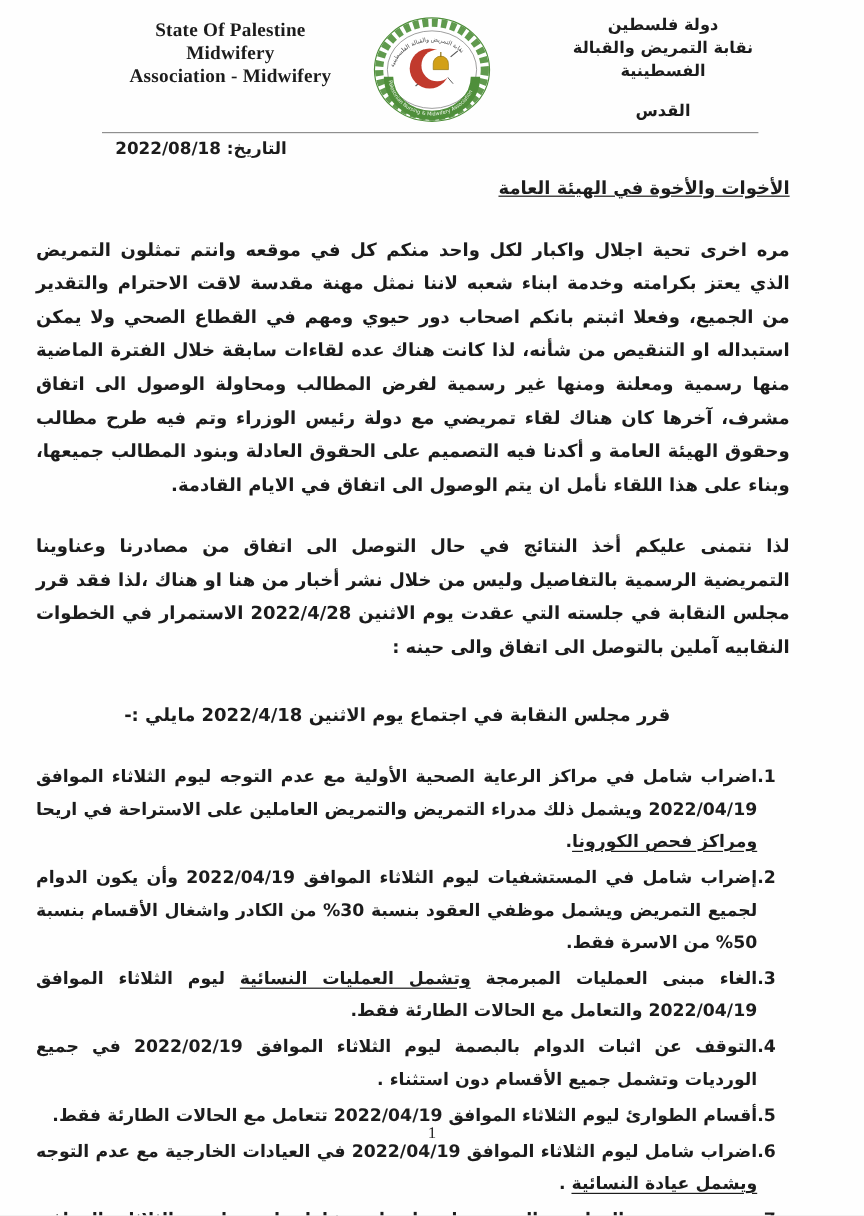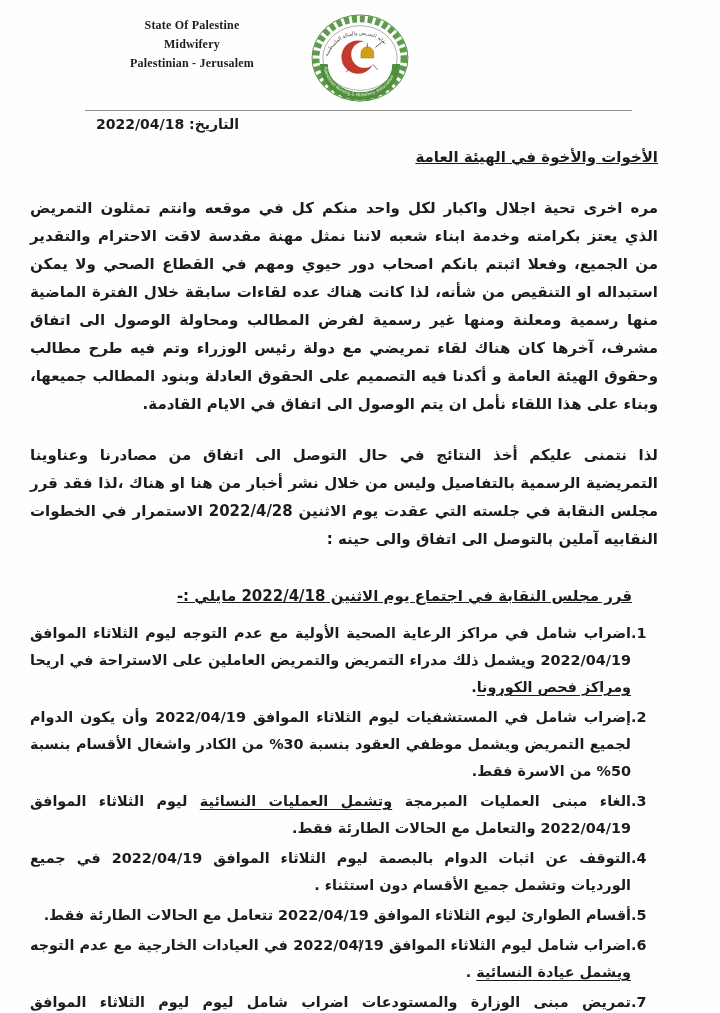--- a/index.html
+++ b/index.html
@@ -17,21 +17,21 @@
     position:relative;
     width:720px;height:1013px;
     margin:0 auto;
     background:var(--paper);
     overflow:hidden;
   }
   
   .hdr-en{
     position:absolute;left:92px;top:16px;width:200px;
     text-align:center;font-family:"Liberation Serif", serif;
-    font-weight:bold;font-size:12px;line-height:19px;letter-spacing:.2px;
+    font-weight:bold;font-size:16px;line-height:19px;letter-spacing:.2px;
   }
   .logo{position:absolute;left:309px;top:13px;width:102px;height:92px;}
   .hdr-ar{
     position:absolute;right:55px;top:12px;width:225px;
     direction:rtl;text-align:center;
     font-weight:bold;font-size:13.5px;line-height:19px;
   }
   .hdr-ar div:last-child{margin-top:15px;}
   .rule{
     position:absolute;top:110px;left:85px;width:547px;
@@ -48,22 +48,22 @@
   }
   .salutation{
     font-size:15px;font-weight:bold;text-decoration:underline;
     margin-bottom:28px;
   }
   .para{
     font-size:15px;font-weight:bold;line-height:28px;
     text-align:justify;margin-bottom:23px;
   }
   .decision-heading{
-    font-size:15px;font-weight:bold;text-decoration:underline;
-    text-align:right;margin:34px 26px 15px 0;
+    font-size:15px;font-weight:bold;
+    text-align:center;margin:34px 26px 30px 0;
   }
   .decision{
     display:flex;font-size:14.4px;font-weight:bold;line-height:27px;
     margin-bottom:3px;
   }
   .decision .num{flex:0 0 27px;text-align:left;}
   .decision .txt{flex:1;text-align:justify;}
   .decision .txt u{text-underline-offset:3px;}
   .pageno{
     position:absolute;top:936px;left:0;width:100%;
@@ -71,45 +71,50 @@
   }
 </style>
 </head>
 <body>
 
 <div class="page">
 
   <div class="hdr-en">
       <div>State Of Palestine</div>
       <div>Midwifery</div>
-      <div>Palestinian - Jerusalem</div>
+      <div>Association - Midwifery</div>
     </div>
 
   <div class="logo">
     <svg viewBox="0 0 104 94" width="102" height="92">
       <ellipse cx="52" cy="46" rx="49" ry="44" fill="#ffffff" stroke="var(--logo_green)" stroke-width="1"></ellipse>
       <ellipse cx="52" cy="46" rx="45" ry="40" fill="none" stroke="var(--logo_green)" stroke-width="7" stroke-dasharray="5 3" opacity="0.9"></ellipse>
       <ellipse cx="52" cy="46" rx="38" ry="33" fill="#ffffff" stroke="#8a8a8a" stroke-width="0.7"></ellipse>
       <path id="arcTop" d="M 18,52 A 34,30 0 0 1 86,52" fill="none"></path>
       <text font-size="5" fill="#444444"><textPath href="#arcTop" startOffset="8%">نقابة التمريض والقبالة الفلسطينية</textPath></text>
       <path id="arcBot" d="M 15,52 A 37,33 0 0 0 89,52" fill="none" stroke="var(--logo_green)" stroke-width="8"></path>
       <text font-size="4.3" fill="#eef5ea"><textPath href="#arcBot" startOffset="3%">Palestinian Nursing &amp; Midwifery Association</textPath></text>
       <line x1="38" y1="60" x2="74" y2="30" stroke="#555555" stroke-width="1"></line>
       <line x1="45" y1="29" x2="70" y2="58" stroke="#555555" stroke-width="0.8"></line>
       <circle cx="50" cy="45" r="17" fill="var(--logo_red)"></circle>
       <circle cx="56.5" cy="42.5" r="13.5" fill="#ffffff"></circle>
       <path d="M 53,41 a 6.5,6.5 0 0 1 13,0 l 0,5 -13,0 z" fill="var(--logo_gold)" stroke="#8a6d10" stroke-width="0.5"></path>
       <line x1="59.5" y1="31" x2="59.5" y2="35" stroke="#8a6d10" stroke-width="1"></line>
     </svg>
   </div>
 
+  <div class="hdr-ar">
+      <div>دولة فلسطين</div>
+      <div>نقابة التمريض والقبالة الفسطينية</div>
+      <div>القدس</div>
+    </div>
 
   <div class="rule"></div>
 
-  <div class="date">التاريخ: 2022/04/18</div>
+  <div class="date">التاريخ: 2022/08/18</div>
 
   <div class="content">
     <div class="salutation">الأخوات والأخوة في الهيئة العامة</div>
     <div id="paras">
         <p class="para">مره اخرى تحية اجلال واكبار لكل واحد منكم كل في موقعه وانتم تمثلون التمريض الذي يعتز بكرامته وخدمة ابناء شعبه لاننا نمثل مهنة مقدسة لاقت الاحترام والتقدير من الجميع،  وفعلا اثبتم بانكم اصحاب دور حيوي ومهم في القطاع الصحي ولا يمكن استبداله او التنقيص من شأنه، لذا كانت هناك عده لقاءات سابقة خلال الفترة الماضية منها رسمية ومعلنة ومنها غير رسمية لفرض المطالب ومحاولة الوصول الى اتفاق مشرف، آخرها كان هناك لقاء تمريضي مع دولة رئيس الوزراء وتم فيه طرح مطالب وحقوق الهيئة العامة و أكدنا فيه التصميم على الحقوق العادلة وبنود المطالب جميعها، وبناء على هذا اللقاء نأمل ان يتم  الوصول الى اتفاق في الايام القادمة.</p>
         <p class="para">لذا نتمنى عليكم أخذ النتائج في حال التوصل الى اتفاق من مصادرنا وعناوينا  التمريضية الرسمية بالتفاصيل  وليس من خلال نشر أخبار من هنا او هناك ،لذا فقد قرر مجلس النقابة في جلسته التي عقدت يوم الاثنين 2022/4/28 الاستمرار في  الخطوات النقابيه آملين بالتوصل الى اتفاق والى حينه :</p>
       </div>
     <div class="decision-heading">قرر مجلس النقابة في اجتماع يوم الاثنين 2022/4/18 مايلي :-</div>
     <div id="decisions">
         <div class="decision">
@@ -119,21 +124,21 @@
         <div class="decision">
           <span class="num">2.</span>
           <span class="txt"><span>إضراب شامل في المستشفيات ليوم الثلاثاء الموافق 2022/04/19 وأن يكون الدوام  لجميع التمريض ويشمل موظفي العقود بنسبة 30% من الكادر واشغال الأقسام بنسبة 50% من الاسرة فقط.</span></span>
         </div>
         <div class="decision">
           <span class="num">3.</span>
           <span class="txt"><span>الغاء مبنى العمليات المبرمجة </span><u>وتشمل العمليات النسائية</u><span> ليوم الثلاثاء الموافق 2022/04/19 والتعامل مع  الحالات الطارئة فقط.</span></span>
         </div>
         <div class="decision">
           <span class="num">4.</span>
-          <span class="txt"><span>التوقف عن اثبات الدوام بالبصمة  ليوم الثلاثاء الموافق 2022/04/19 في جميع  الورديات وتشمل جميع الأقسام دون استثناء .</span></span>
+          <span class="txt"><span>التوقف عن اثبات الدوام بالبصمة  ليوم الثلاثاء الموافق 2022/02/19 في جميع  الورديات وتشمل جميع الأقسام دون استثناء .</span></span>
         </div>
         <div class="decision">
           <span class="num">5.</span>
           <span class="txt"><span>أقسام الطوارئ ليوم الثلاثاء الموافق 2022/04/19 تتعامل مع  الحالات الطارئة فقط.</span></span>
         </div>
         <div class="decision">
           <span class="num">6.</span>
           <span class="txt"><span>اضراب شامل ليوم الثلاثاء الموافق 2022/04/19 في العيادات الخارجية مع عدم التوجه </span><u>ويشمل عيادة النسائية</u><span> .</span></span>
         </div>
         <div class="decision">

